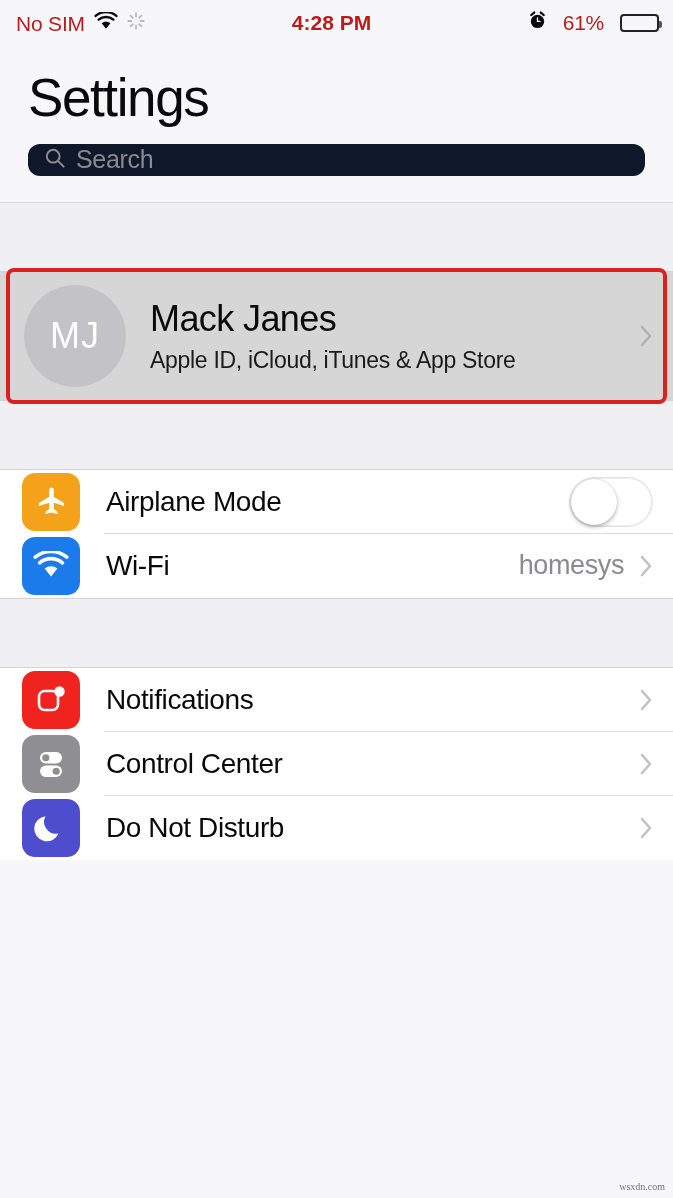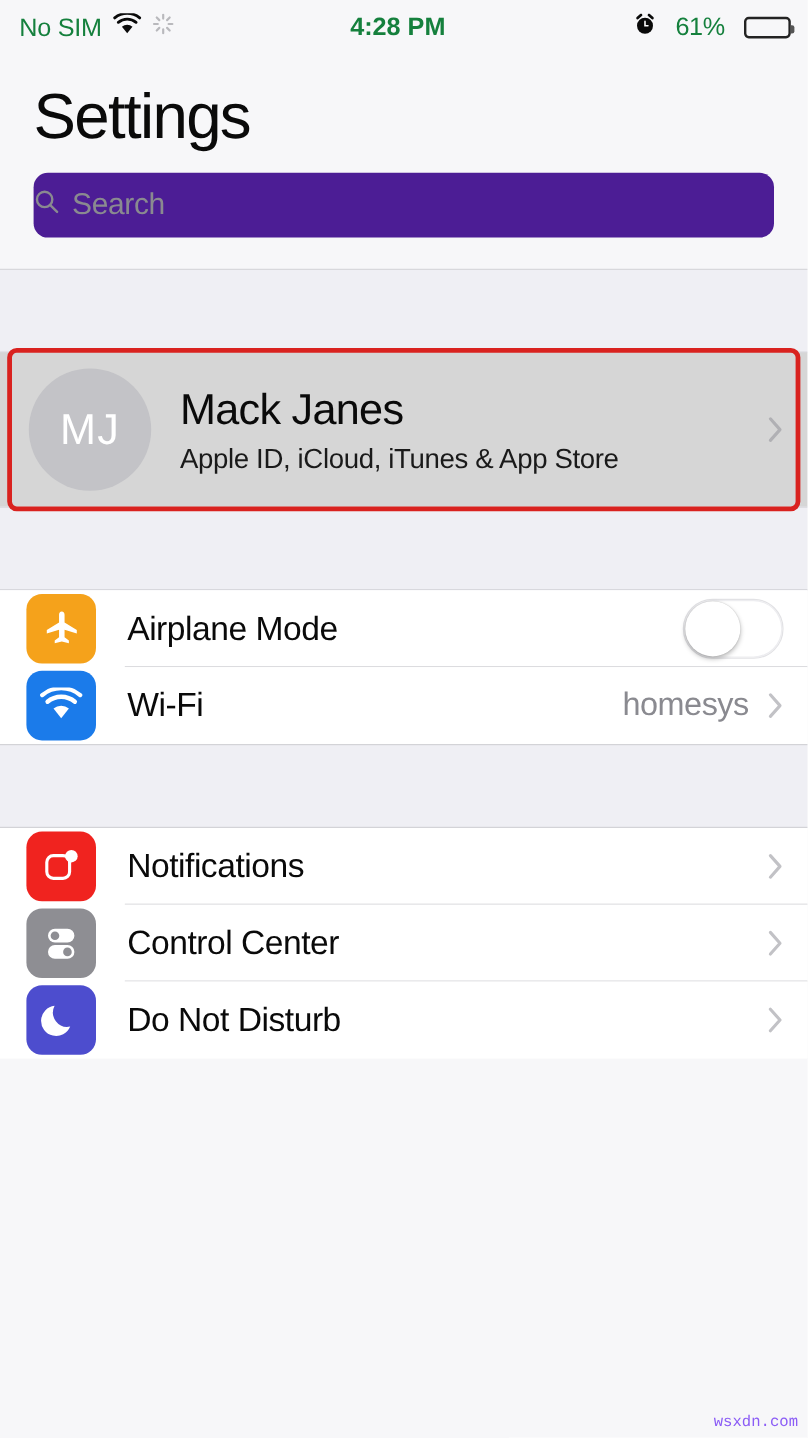--- a/index.html
+++ b/index.html
@@ -23,21 +23,21 @@
   }
 
   
   .status-bar {
     height: 46px;
     display: flex;
     align-items: center;
     padding: 0 14px 0 16px;
     background: #f7f7f9;
     font-size: 21px;
-    color: #15803d;
+    color: #b91c1c;
     letter-spacing: -0.2px;
   }
   .sb-left {
     display: flex;
     align-items: center;
     gap: 9px;
     flex: 1 1 0;
   }
   .sb-center {
     flex: 0 0 auto;
@@ -93,26 +93,26 @@
     color: #0a0a0a;
     line-height: 1.05;
   }
 
   
   .search-wrap {
     padding: 18px 28px 26px 28px;
     background: #f7f7f9;
   }
   .search-field {
-    height: 54px;
-    background: #4c1d95;
+    height: 32px;
+    background: #0f172a;
     border-radius: 12px;
     display: flex;
     align-items: center;
-    padding: 0 0;
+    padding: 0 16px;
     gap: 10px;
   }
   .search-placeholder {
     color: #8a8a90;
     font-size: 25px;
     letter-spacing: -0.3px;
   }
 
   
   .gap {
@@ -245,23 +245,23 @@
     font-size: 23px;
     color: #1a1a1a;
     letter-spacing: -0.3px;
     margin-top: 7px;
   }
 
   .watermark {
     position: absolute;
     right: 8px;
     bottom: 6px;
-    font-size: 13px;
-    color: #8b5cf6;
-    font-family: Liberation Mono, monospace;
+    font-size: 10px;
+    color: #737373;
+    font-family: Liberation Serif, serif;
   }
 </style>
 </head>
 <body>
 
 <div class="screen">
 
   <div class="status-bar">
     <div class="sb-left">
       <span class="sb-text">No SIM</span>

